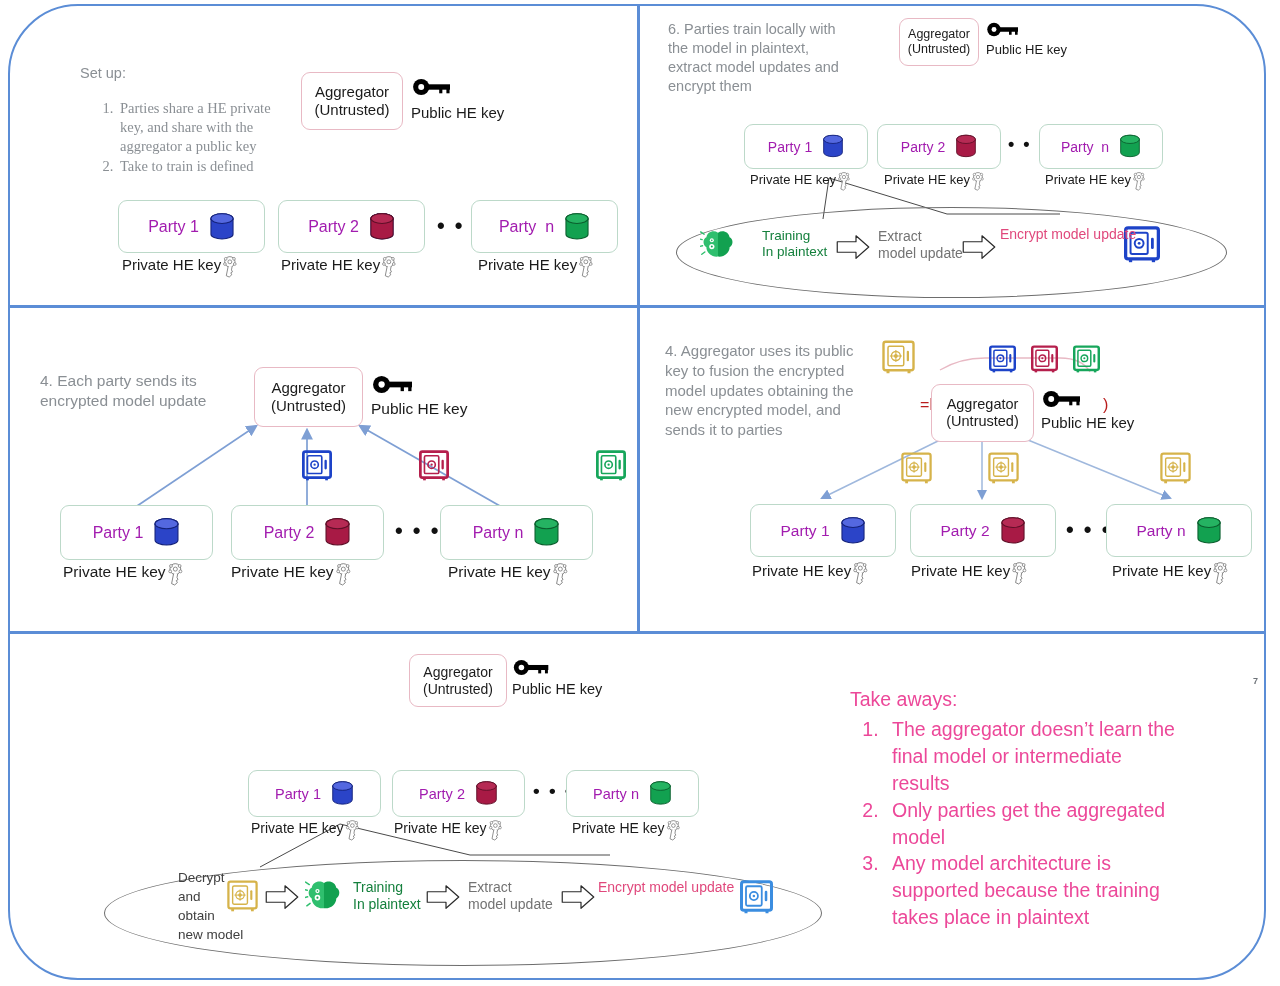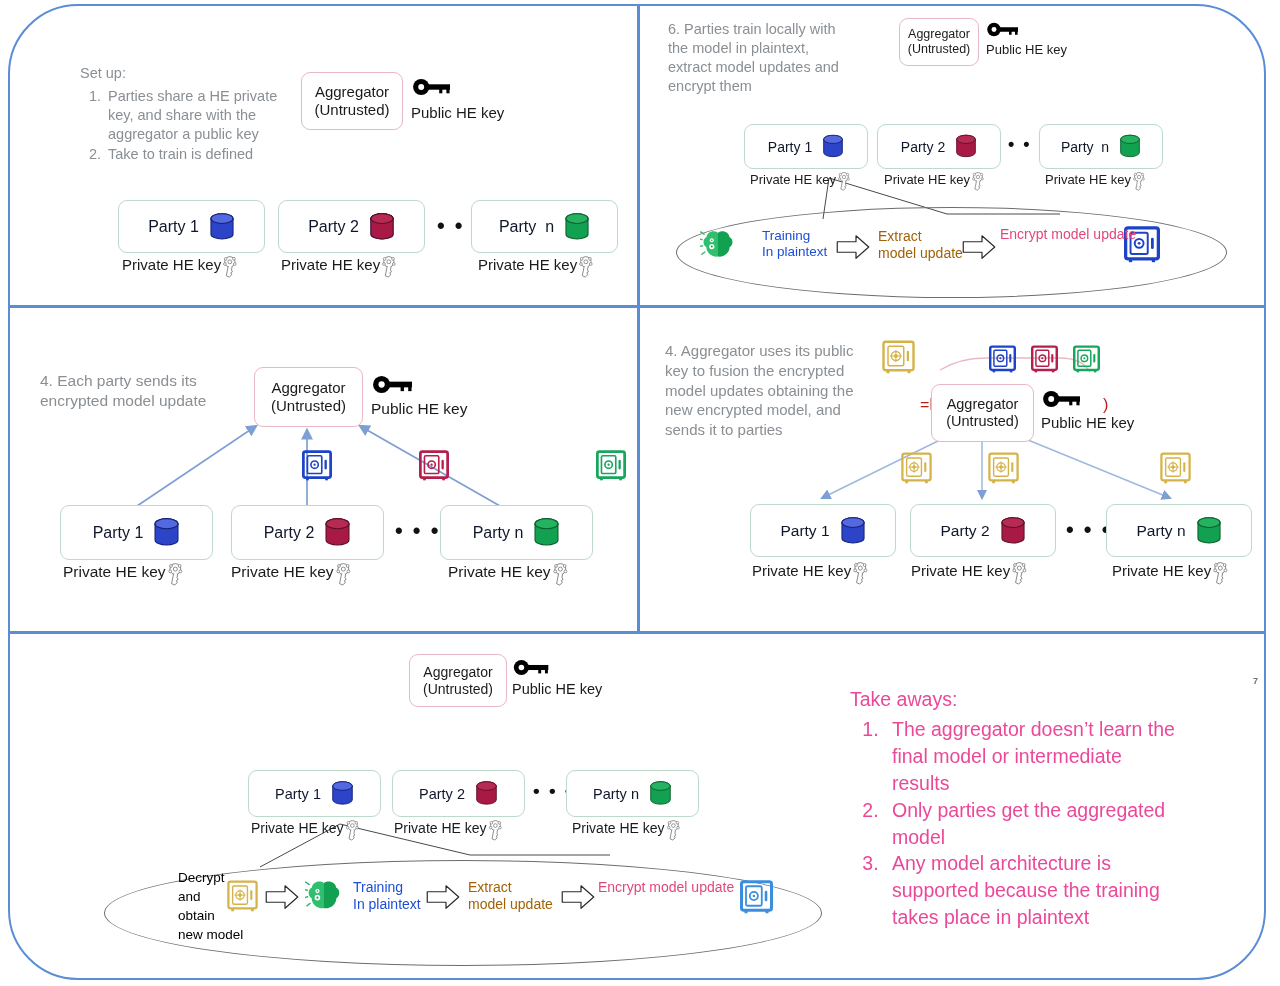--- a/index.html
+++ b/index.html
@@ -14,52 +14,52 @@
 
   
   .divider{position:absolute;background:#5b8dd6;}
   .div-h1{left:8px;top:305px;width:1258px;height:2.5px;}
   .div-h2{left:8px;top:631px;width:1258px;height:2.5px;}
   .div-v1{left:637px;top:6px;width:2.5px;height:299px;}
   .div-v2{left:637px;top:307px;width:2.5px;height:324px;}
 
   
   .narr{position:absolute;color:#8a8f94;font-size:14.5px;line-height:1.32;}
-  .narr-ol{margin:4px;padding-left:21px;}
+  .narr-ol{margin:16px;padding-left:21px;font-family:Liberation Serif, serif;}
   .narr-ol li{margin:0;padding-left:3px;}
 
   .takeaway{position:absolute;color:#ec4899;font-size:19.5px;line-height:1.38;}
   .takeaway ol{margin:3px 0 0 0;padding-left:34px;}
   .takeaway ol li{margin:0;padding-left:8px;}
 
   .pagenum{position:absolute;color:#6d7278;font-size:9px;font-weight:bold;}
 
   
   .agg{position:absolute;border:1.4px solid #e8b9c4;border-radius:9px;
        background:#fff;display:flex;flex-direction:column;align-items:center;
        justify-content:center;color:#1b1b1b;line-height:1.18;}
 
   
   .party{position:absolute;border:1.1px solid #bcd9c9;border-radius:9px;
          background:#fff;display:flex;align-items:center;justify-content:center;
-         gap:10px;color:#0f172a;}
+         gap:10px;color:#a21caf;}
   .party .plabel{white-space:pre;}
 
   .phk{position:absolute;color:#1b1b1b;white-space:nowrap;display:flex;
        align-items:flex-start;gap:1px;}
   .pubk{position:absolute;color:#1b1b1b;white-space:nowrap;}
 
   .ellipse{position:absolute;border:1.2px solid #6d6d6d;border-radius:50%;
            background:transparent;}
 
   .flowtxt{position:absolute;white-space:pre;line-height:1.22;}
-  .t-green{color:#1d4ed8;}
+  .t-green{color:#15803d;}
   .t-pink{color:#e0487c;}
-  .t-gold{color:#000000;}
-  .t-black{color:#a16207;}
+  .t-gold{color:#404040;}
+  .t-black{color:#737373;}
 
   .dots{position:absolute;color:#111;font-size:22px;letter-spacing:2px;font-weight:bold;}
 
   .fusion-txt{position:absolute;color:#b91c1c;font-size:16px;white-space:nowrap;margin-top:48px;}
 
   svg{display:block;overflow:visible;}
   .layer{position:absolute;left:0;top:0;width:1280px;height:986px;pointer-events:none;}
 </style>
 </head>
 <body>

